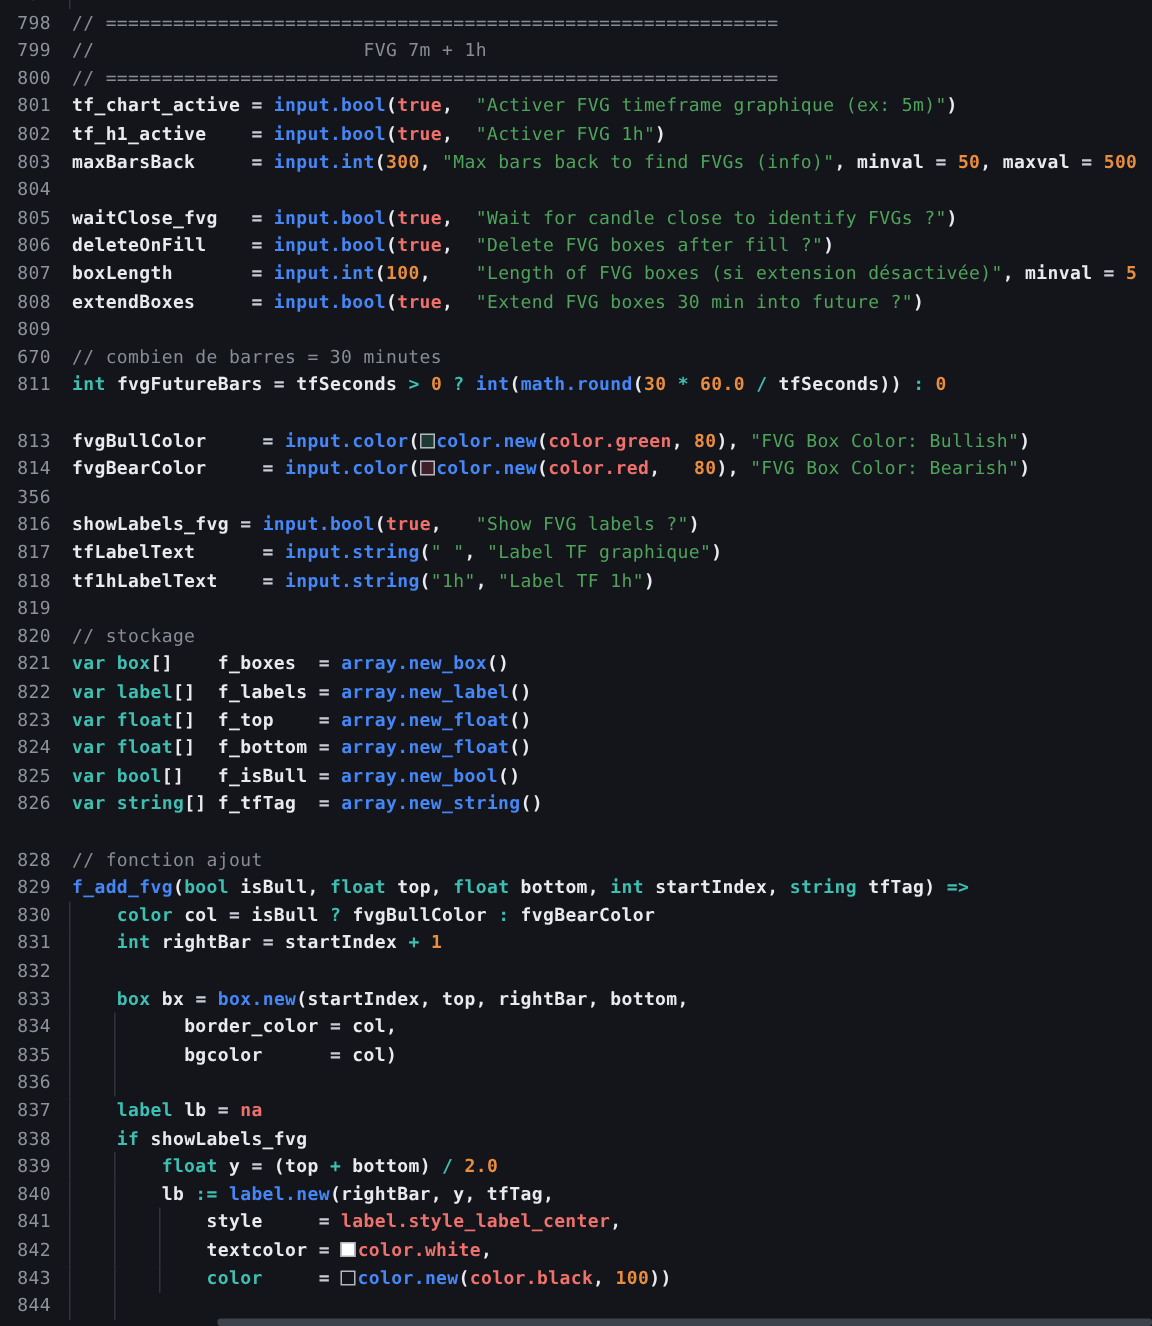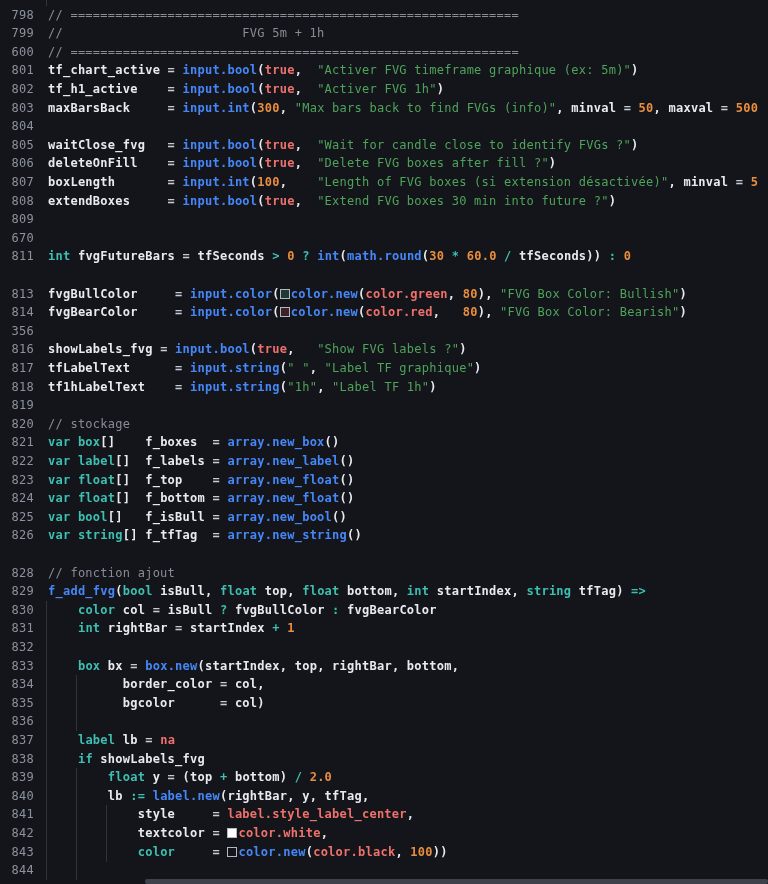--- a/index.html
+++ b/index.html
@@ -22,32 +22,32 @@
     border:1px solid #b4b7bf;margin-right:1px;vertical-align:-1px;
   }
   #hscroll{position:absolute;bottom:0;height:5px;border-radius:2px;}
 </style>
 </head>
 <body style="background: rgb(19, 21, 27);">
 
 <div id="editor">
     <div class="row" style="top: -13px;"><div class="guide" style="left: 46px; background: rgb(46, 51, 61);"></div><span class="lnum" style="color: rgb(141, 146, 156);">797</span><span class="code"></span></div>
     <div class="row" style="top: 5.6px; padding-left: 45px;"><span class="lnum" style="color: rgb(141, 146, 156);">798</span><span class="code"><span class="com" style="color: rgb(135, 140, 150);">// ============================================================</span></span></div>
-    <div class="row" style="top: 24.2px;"><span class="lnum" style="color: rgb(141, 146, 156);">799</span><span class="code"><span class="com" style="color: rgb(135, 140, 150);">//                        FVG 5m + 1h</span></span></div>
-    <div class="row" style="top: 42.8px;"><span class="lnum" style="color: rgb(141, 146, 156);">600</span><span class="code"><span class="com" style="color: rgb(135, 140, 150);">// ============================================================</span></span></div>
+    <div class="row" style="top: 24.2px;"><span class="lnum" style="color: rgb(141, 146, 156);">799</span><span class="code"><span class="com" style="color: rgb(135, 140, 150);">//                        FVG 7m + 1h</span></span></div>
+    <div class="row" style="top: 42.8px;"><span class="lnum" style="color: rgb(141, 146, 156);">800</span><span class="code"><span class="com" style="color: rgb(135, 140, 150);">// ============================================================</span></span></div>
     <div class="row" style="top: 61.4px;"><span class="lnum" style="color: rgb(141, 146, 156);">801</span><span class="code"><span class="pln" style="color: rgb(232, 234, 239);">tf_chart_active</span><span class="eq" style="color: rgb(199, 203, 212);"> = </span><span class="fn" style="color: rgb(70, 135, 247);">input.bool</span><span class="pln" style="color: rgb(232, 234, 239);">(</span><span class="cst" style="color: rgb(240, 113, 107);">true</span><span class="pln" style="color: rgb(232, 234, 239);">,  </span><span class="str" style="color: rgb(79, 163, 90);">"Activer FVG timeframe graphique (ex: 5m)"</span><span class="pln" style="color: rgb(232, 234, 239);">)</span></span></div>
     <div class="row" style="top: 80px;"><span class="lnum" style="color: rgb(141, 146, 156);">802</span><span class="code"><span class="pln" style="color: rgb(232, 234, 239);">tf_h1_active</span><span class="eq" style="color: rgb(199, 203, 212);">    = </span><span class="fn" style="color: rgb(70, 135, 247);">input.bool</span><span class="pln" style="color: rgb(232, 234, 239);">(</span><span class="cst" style="color: rgb(240, 113, 107);">true</span><span class="pln" style="color: rgb(232, 234, 239);">,  </span><span class="str" style="color: rgb(79, 163, 90);">"Activer FVG 1h"</span><span class="pln" style="color: rgb(232, 234, 239);">)</span></span></div>
     <div class="row" style="top: 98.6px;"><span class="lnum" style="color: rgb(141, 146, 156);">803</span><span class="code"><span class="pln" style="color: rgb(232, 234, 239);">maxBarsBack</span><span class="eq" style="color: rgb(199, 203, 212);">     = </span><span class="fn" style="color: rgb(70, 135, 247);">input.int</span><span class="pln" style="color: rgb(232, 234, 239);">(</span><span class="num" style="color: rgb(233, 141, 62);">300</span><span class="pln" style="color: rgb(232, 234, 239);">, </span><span class="str" style="color: rgb(79, 163, 90);">"Max bars back to find FVGs (info)"</span><span class="pln" style="color: rgb(232, 234, 239);">, </span><span class="pln" style="color: rgb(232, 234, 239);">minval</span><span class="eq" style="color: rgb(199, 203, 212);"> = </span><span class="num" style="color: rgb(233, 141, 62);">50</span><span class="pln" style="color: rgb(232, 234, 239);">, </span><span class="pln" style="color: rgb(232, 234, 239);">maxval</span><span class="eq" style="color: rgb(199, 203, 212);"> = </span><span class="num" style="color: rgb(233, 141, 62);">500</span></span></div>
     <div class="row" style="top: 117.2px;"><span class="lnum" style="color: rgb(141, 146, 156);">804</span><span class="code"></span></div>
     <div class="row" style="top: 135.8px;"><span class="lnum" style="color: rgb(141, 146, 156);">805</span><span class="code"><span class="pln" style="color: rgb(232, 234, 239);">waitClose_fvg</span><span class="eq" style="color: rgb(199, 203, 212);">   = </span><span class="fn" style="color: rgb(70, 135, 247);">input.bool</span><span class="pln" style="color: rgb(232, 234, 239);">(</span><span class="cst" style="color: rgb(240, 113, 107);">true</span><span class="pln" style="color: rgb(232, 234, 239);">,  </span><span class="str" style="color: rgb(79, 163, 90);">"Wait for candle close to identify FVGs ?"</span><span class="pln" style="color: rgb(232, 234, 239);">)</span></span></div>
     <div class="row" style="top: 154.4px;"><span class="lnum" style="color: rgb(141, 146, 156);">806</span><span class="code"><span class="pln" style="color: rgb(232, 234, 239);">deleteOnFill</span><span class="eq" style="color: rgb(199, 203, 212);">    = </span><span class="fn" style="color: rgb(70, 135, 247);">input.bool</span><span class="pln" style="color: rgb(232, 234, 239);">(</span><span class="cst" style="color: rgb(240, 113, 107);">true</span><span class="pln" style="color: rgb(232, 234, 239);">,  </span><span class="str" style="color: rgb(79, 163, 90);">"Delete FVG boxes after fill ?"</span><span class="pln" style="color: rgb(232, 234, 239);">)</span></span></div>
     <div class="row" style="top: 173px;"><span class="lnum" style="color: rgb(141, 146, 156);">807</span><span class="code"><span class="pln" style="color: rgb(232, 234, 239);">boxLength</span><span class="eq" style="color: rgb(199, 203, 212);">       = </span><span class="fn" style="color: rgb(70, 135, 247);">input.int</span><span class="pln" style="color: rgb(232, 234, 239);">(</span><span class="num" style="color: rgb(233, 141, 62);">100</span><span class="pln" style="color: rgb(232, 234, 239);">,    </span><span class="str" style="color: rgb(79, 163, 90);">"Length of FVG boxes (si extension désactivée)"</span><span class="pln" style="color: rgb(232, 234, 239);">, </span><span class="pln" style="color: rgb(232, 234, 239);">minval</span><span class="eq" style="color: rgb(199, 203, 212);"> = </span><span class="num" style="color: rgb(233, 141, 62);">5</span></span></div>
     <div class="row" style="top: 191.6px;"><span class="lnum" style="color: rgb(141, 146, 156);">808</span><span class="code"><span class="pln" style="color: rgb(232, 234, 239);">extendBoxes</span><span class="eq" style="color: rgb(199, 203, 212);">     = </span><span class="fn" style="color: rgb(70, 135, 247);">input.bool</span><span class="pln" style="color: rgb(232, 234, 239);">(</span><span class="cst" style="color: rgb(240, 113, 107);">true</span><span class="pln" style="color: rgb(232, 234, 239);">,  </span><span class="str" style="color: rgb(79, 163, 90);">"Extend FVG boxes 30 min into future ?"</span><span class="pln" style="color: rgb(232, 234, 239);">)</span></span></div>
     <div class="row" style="top: 210.2px;"><span class="lnum" style="color: rgb(141, 146, 156);">809</span><span class="code"></span></div>
-    <div class="row" style="top: 228.8px;"><span class="lnum" style="color: rgb(141, 146, 156);">670</span></div>
+    <div class="row" style="top: 228.8px;"><span class="lnum" style="color: rgb(141, 146, 156);">670</span><span class="code"><span class="com" style="color: rgb(135, 140, 150);">// combien de barres = 30 minutes</span></span></div>
     <div class="row" style="top: 247.4px;"><span class="lnum" style="color: rgb(141, 146, 156);">811</span><span class="code"><span class="kw" style="color: rgb(61, 191, 177);">int</span><span class="pln" style="color: rgb(232, 234, 239);"> </span><span class="pln" style="color: rgb(232, 234, 239);">fvgFutureBars</span><span class="eq" style="color: rgb(199, 203, 212);"> = </span><span class="pln" style="color: rgb(232, 234, 239);">tfSeconds</span><span class="kw" style="color: rgb(61, 191, 177);"> &gt; </span><span class="num" style="color: rgb(233, 141, 62);">0</span><span class="kw" style="color: rgb(61, 191, 177);"> ? </span><span class="fn" style="color: rgb(70, 135, 247);">int</span><span class="pln" style="color: rgb(232, 234, 239);">(</span><span class="fn" style="color: rgb(70, 135, 247);">math.round</span><span class="pln" style="color: rgb(232, 234, 239);">(</span><span class="num" style="color: rgb(233, 141, 62);">30</span><span class="kw" style="color: rgb(61, 191, 177);"> * </span><span class="num" style="color: rgb(233, 141, 62);">60.0</span><span class="kw" style="color: rgb(61, 191, 177);"> / </span><span class="pln" style="color: rgb(232, 234, 239);">tfSeconds</span><span class="pln" style="color: rgb(232, 234, 239);">))</span><span class="kw" style="color: rgb(61, 191, 177);"> : </span><span class="num" style="color: rgb(233, 141, 62);">0</span></span></div>
     <div class="row" style="top: 284.6px;"><span class="lnum" style="color: rgb(141, 146, 156);">813</span><span class="code"><span class="pln" style="color: rgb(232, 234, 239);">fvgBullColor</span><span class="eq" style="color: rgb(199, 203, 212);">     = </span><span class="fn" style="color: rgb(70, 135, 247);">input.color</span><span class="pln" style="color: rgb(232, 234, 239);">(</span><span class="swatch" style="background: rgb(30, 58, 51); border-color: rgb(180, 183, 191);"></span><span class="fn" style="color: rgb(70, 135, 247);">color.new</span><span class="pln" style="color: rgb(232, 234, 239);">(</span><span class="cst" style="color: rgb(240, 113, 107);">color.green</span><span class="pln" style="color: rgb(232, 234, 239);">, </span><span class="num" style="color: rgb(233, 141, 62);">80</span><span class="pln" style="color: rgb(232, 234, 239);">), </span><span class="str" style="color: rgb(79, 163, 90);">"FVG Box Color: Bullish"</span><span class="pln" style="color: rgb(232, 234, 239);">)</span></span></div>
     <div class="row" style="top: 303.2px;"><span class="lnum" style="color: rgb(141, 146, 156);">814</span><span class="code"><span class="pln" style="color: rgb(232, 234, 239);">fvgBearColor</span><span class="eq" style="color: rgb(199, 203, 212);">     = </span><span class="fn" style="color: rgb(70, 135, 247);">input.color</span><span class="pln" style="color: rgb(232, 234, 239);">(</span><span class="swatch" style="background: rgb(62, 33, 39); border-color: rgb(180, 183, 191);"></span><span class="fn" style="color: rgb(70, 135, 247);">color.new</span><span class="pln" style="color: rgb(232, 234, 239);">(</span><span class="cst" style="color: rgb(240, 113, 107);">color.red</span><span class="pln" style="color: rgb(232, 234, 239);">,   </span><span class="num" style="color: rgb(233, 141, 62);">80</span><span class="pln" style="color: rgb(232, 234, 239);">), </span><span class="str" style="color: rgb(79, 163, 90);">"FVG Box Color: Bearish"</span><span class="pln" style="color: rgb(232, 234, 239);">)</span></span></div>
     <div class="row" style="top: 321.8px;"><span class="lnum" style="color: rgb(141, 146, 156);">356</span><span class="code"></span></div>
     <div class="row" style="top: 340.4px;"><span class="lnum" style="color: rgb(141, 146, 156);">816</span><span class="code"><span class="pln" style="color: rgb(232, 234, 239);">showLabels_fvg</span><span class="eq" style="color: rgb(199, 203, 212);"> = </span><span class="fn" style="color: rgb(70, 135, 247);">input.bool</span><span class="pln" style="color: rgb(232, 234, 239);">(</span><span class="cst" style="color: rgb(240, 113, 107);">true</span><span class="pln" style="color: rgb(232, 234, 239);">,   </span><span class="str" style="color: rgb(79, 163, 90);">"Show FVG labels ?"</span><span class="pln" style="color: rgb(232, 234, 239);">)</span></span></div>
     <div class="row" style="top: 359px;"><span class="lnum" style="color: rgb(141, 146, 156);">817</span><span class="code"><span class="pln" style="color: rgb(232, 234, 239);">tfLabelText</span><span class="eq" style="color: rgb(199, 203, 212);">      = </span><span class="fn" style="color: rgb(70, 135, 247);">input.string</span><span class="pln" style="color: rgb(232, 234, 239);">(</span><span class="str" style="color: rgb(79, 163, 90);">" "</span><span class="pln" style="color: rgb(232, 234, 239);">, </span><span class="str" style="color: rgb(79, 163, 90);">"Label TF graphique"</span><span class="pln" style="color: rgb(232, 234, 239);">)</span></span></div>
     <div class="row" style="top: 377.6px;"><span class="lnum" style="color: rgb(141, 146, 156);">818</span><span class="code"><span class="pln" style="color: rgb(232, 234, 239);">tf1hLabelText</span><span class="eq" style="color: rgb(199, 203, 212);">    = </span><span class="fn" style="color: rgb(70, 135, 247);">input.string</span><span class="pln" style="color: rgb(232, 234, 239);">(</span><span class="str" style="color: rgb(79, 163, 90);">"1h"</span><span class="pln" style="color: rgb(232, 234, 239);">, </span><span class="str" style="color: rgb(79, 163, 90);">"Label TF 1h"</span><span class="pln" style="color: rgb(232, 234, 239);">)</span></span></div>
     <div class="row" style="top: 396.2px;"><span class="lnum" style="color: rgb(141, 146, 156);">819</span><span class="code"></span></div>
     <div class="row" style="top: 414.8px;"><span class="lnum" style="color: rgb(141, 146, 156);">820</span><span class="code"><span class="com" style="color: rgb(135, 140, 150);">// stockage</span></span></div>
     <div class="row" style="top: 433.4px;"><span class="lnum" style="color: rgb(141, 146, 156);">821</span><span class="code"><span class="kw" style="color: rgb(61, 191, 177);">var box</span><span class="pln" style="color: rgb(232, 234, 239);">[]    </span><span class="pln" style="color: rgb(232, 234, 239);">f_boxes</span><span class="eq" style="color: rgb(199, 203, 212);">  = </span><span class="fn" style="color: rgb(70, 135, 247);">array.new_box</span><span class="pln" style="color: rgb(232, 234, 239);">()</span></span></div>

